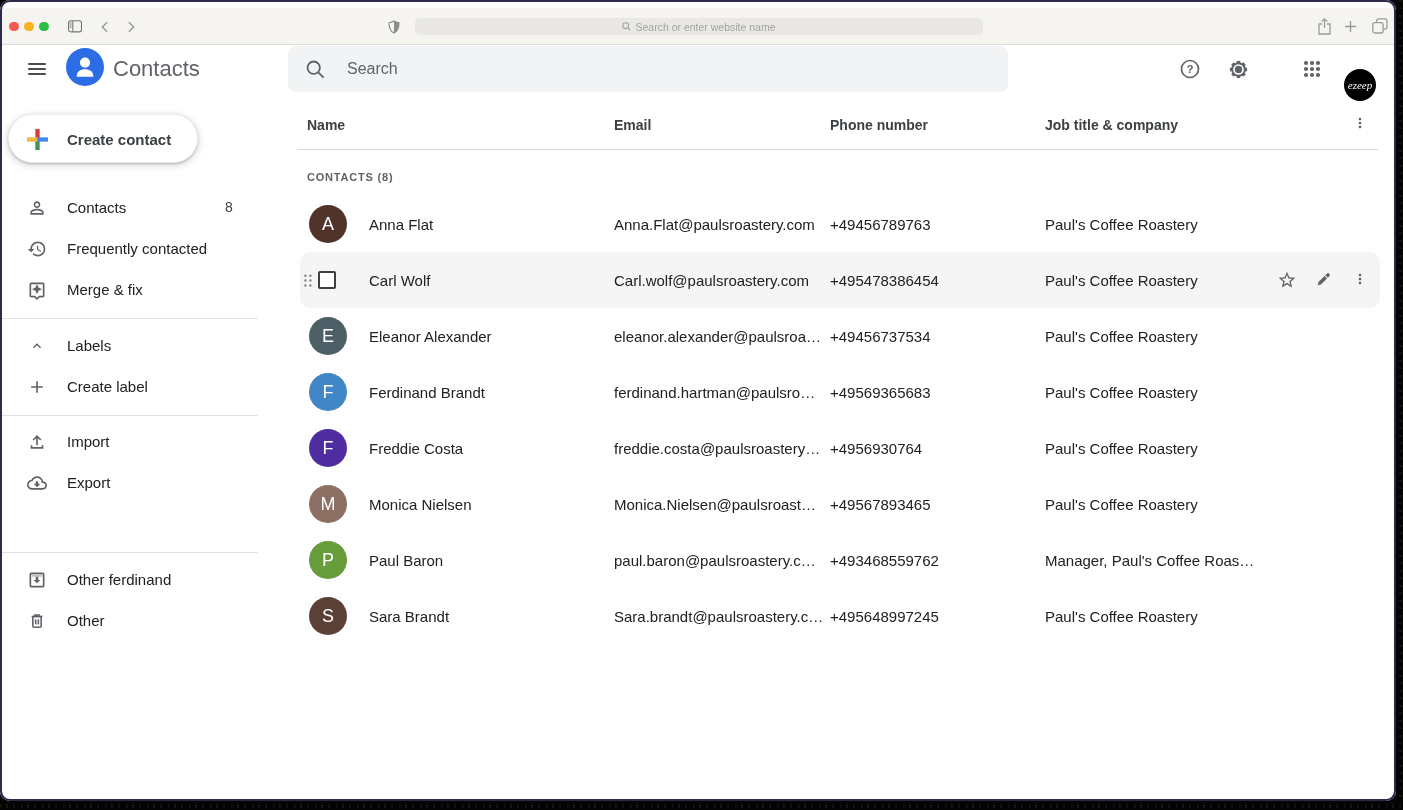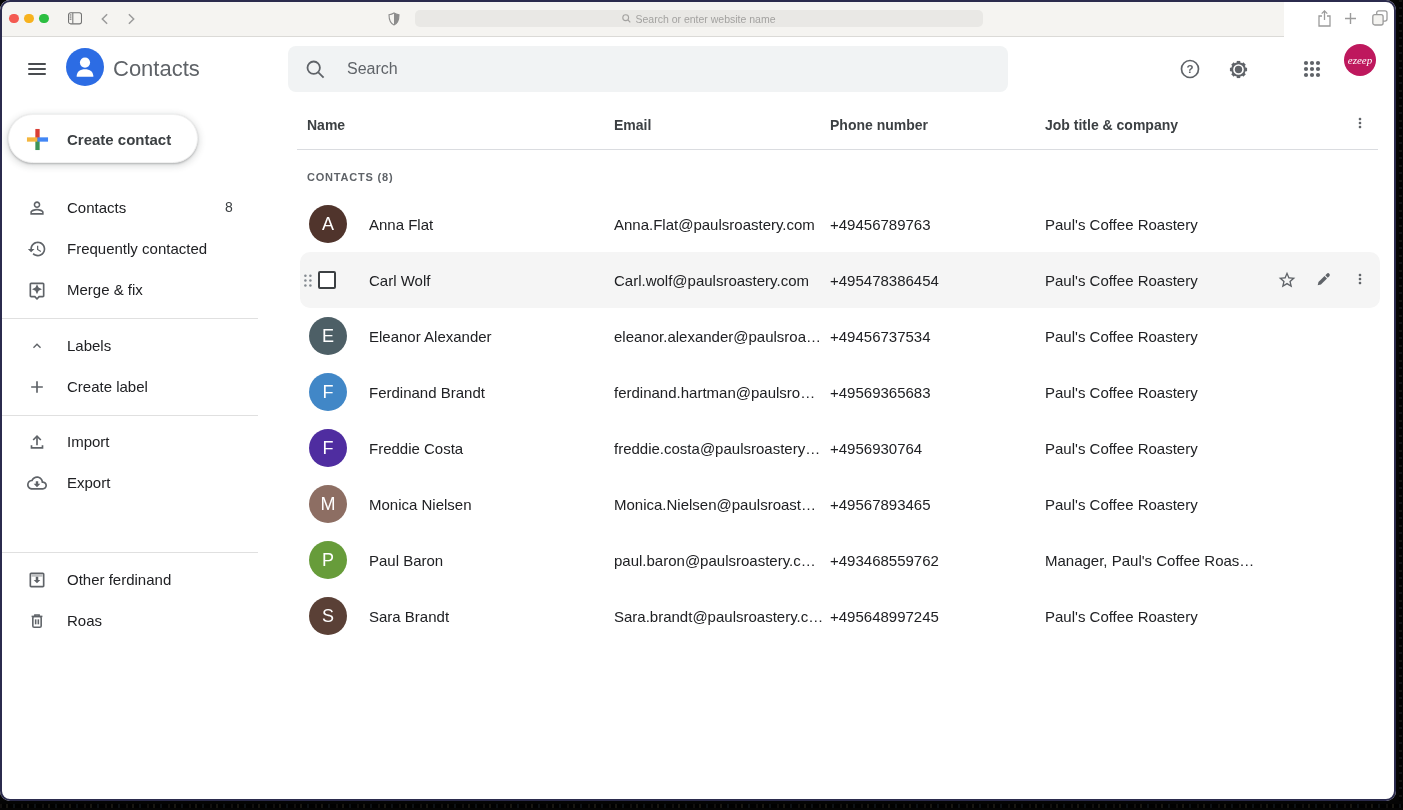--- a/index.html
+++ b/index.html
@@ -7,21 +7,21 @@
 body { background:#060606; font-family:"Liberation Sans", sans-serif; position:relative; }
 .window {
   position:absolute; left:0px; top:0px; width:1396px; height:801px;
   background:#fff; border-radius:10px; overflow:hidden;
 }
 .winborder {
   position:absolute; left:0px; top:0px; width:1396px; height:801px;
   border:2px solid #2b2b4d; border-radius:10px; z-index:60; pointer-events:none;
 }
 
-.chrome { position:absolute; left:0; top:0; width:1284px; height:37px; background:#f5f4f1; border-bottom:1px solid #dbdad7; }
+.chrome { position:absolute; left:0; top:8px; width:1396px; height:37px; background:#f5f4f1; border-bottom:1px solid #dbdad7; }
 .tl { position:absolute; border-radius:50%; width:9.5px; height:9.5px; top:13.5px; }
 .tl.r { left:9px;  background:#f45a51; }
 .tl.y { left:24px; background:#f7b21e; }
 .tl.g { left:39px; background:#2cbe41; }
 .urlbar { position:absolute; left:415px; top:10px; width:568px; height:17px; background:#e9e8e5; border-radius:5px;
   display:flex; align-items:center; justify-content:center; color:#a3a2a0; font-size:10.5px; }
 
 .hamburger { position:absolute; left:28px; top:63px; width:18px; }
 .hamburger div { height:2px; background:#494c50; margin-bottom:3px; border-radius:1px; }
 .logo { position:absolute; left:66px; top:48px; width:38px; height:38px; border-radius:50%; background:#2c6ce4; }
@@ -140,21 +140,21 @@
         <circle cx="9" cy="3" r="2.1"></circle>
         <circle cx="15" cy="3" r="2.1"></circle>
         <circle cx="3" cy="9" r="2.1"></circle>
         <circle cx="9" cy="9" r="2.1"></circle>
         <circle cx="15" cy="9" r="2.1"></circle>
         <circle cx="3" cy="15" r="2.1"></circle>
         <circle cx="9" cy="15" r="2.1"></circle>
         <circle cx="15" cy="15" r="2.1"></circle>
       </g>
     </svg>
-    <div class="abs" style="left:1344px;top:44px;width:32px;height:32px;border-radius:50%;background:#be185d;color:#fff;text-align:center;font-style:italic;font-size:11px;line-height:32px;font-family:'Liberation Serif',serif;">ezeep</div>
+    <div class="abs" style="left:1344px;top:69px;width:32px;height:32px;border-radius:50%;background:#000000;color:#fff;text-align:center;font-style:italic;font-size:11px;line-height:32px;font-family:'Liberation Serif',serif;">ezeep</div>
 
     <div class="createbtn"></div>
     <svg class="abs" style="left:26px;top:128px" width="23" height="23" viewBox="0 0 24 24">
       <rect x="9.75" y="1" width="4.5" height="11" fill="#d93f35"></rect>
       <rect x="9.75" y="12" width="4.5" height="11" fill="#3b9459"></rect>
       <rect x="1" y="9.75" width="11" height="4.5" fill="#f4b63e"></rect>
       <rect x="12" y="9.75" width="11" height="4.5" fill="#4286f5"></rect>
     </svg>
     <div class="createtxt">Create contact</div>
 
@@ -218,21 +218,21 @@
     <div class="navitem" style="top:601px">
       <svg class="navicon" viewBox="0 0 24 24" style="top:10px">
         <g fill="none" stroke="#5f6368" stroke-width="1.9">
           <path d="M5.5 6.5 H18.5"></path>
           <path d="M9.5 6.3 V4.7 H14.5 V6.3"></path>
           <rect x="7" y="6.5" width="10" height="13" rx="1.6"></rect>
           <path d="M10.4 10 V16"></path>
           <path d="M13.6 10 V16"></path>
         </g>
       </svg>
-      <div class="navtxt" style="top:11px">Roas</div>
+      <div class="navtxt" style="top:11px">Other</div>
     </div>
 
     <div class="thead">
       <div class="th" style="left:10px">Name</div>
       <div class="th" style="left:317px">Email</div>
       <div class="th" style="left:533px">Phone number</div>
       <div class="th" style="left:748px">Job title &amp; company</div>
       <svg class="abs" style="left:1055px;top:15px" width="16" height="16" viewBox="0 0 24 24">
         <path fill="#5f6368" d="M12 8c1.1 0 2-.9 2-2s-.9-2-2-2-2 .9-2 2 .9 2 2 2zm0 2c-1.1 0-2 .9-2 2s.9 2 2 2 2-.9 2-2-.9-2-2-2zm0 6c-1.1 0-2 .9-2 2s.9 2 2 2 2-.9 2-2-.9-2-2-2z"></path>
       </svg>

